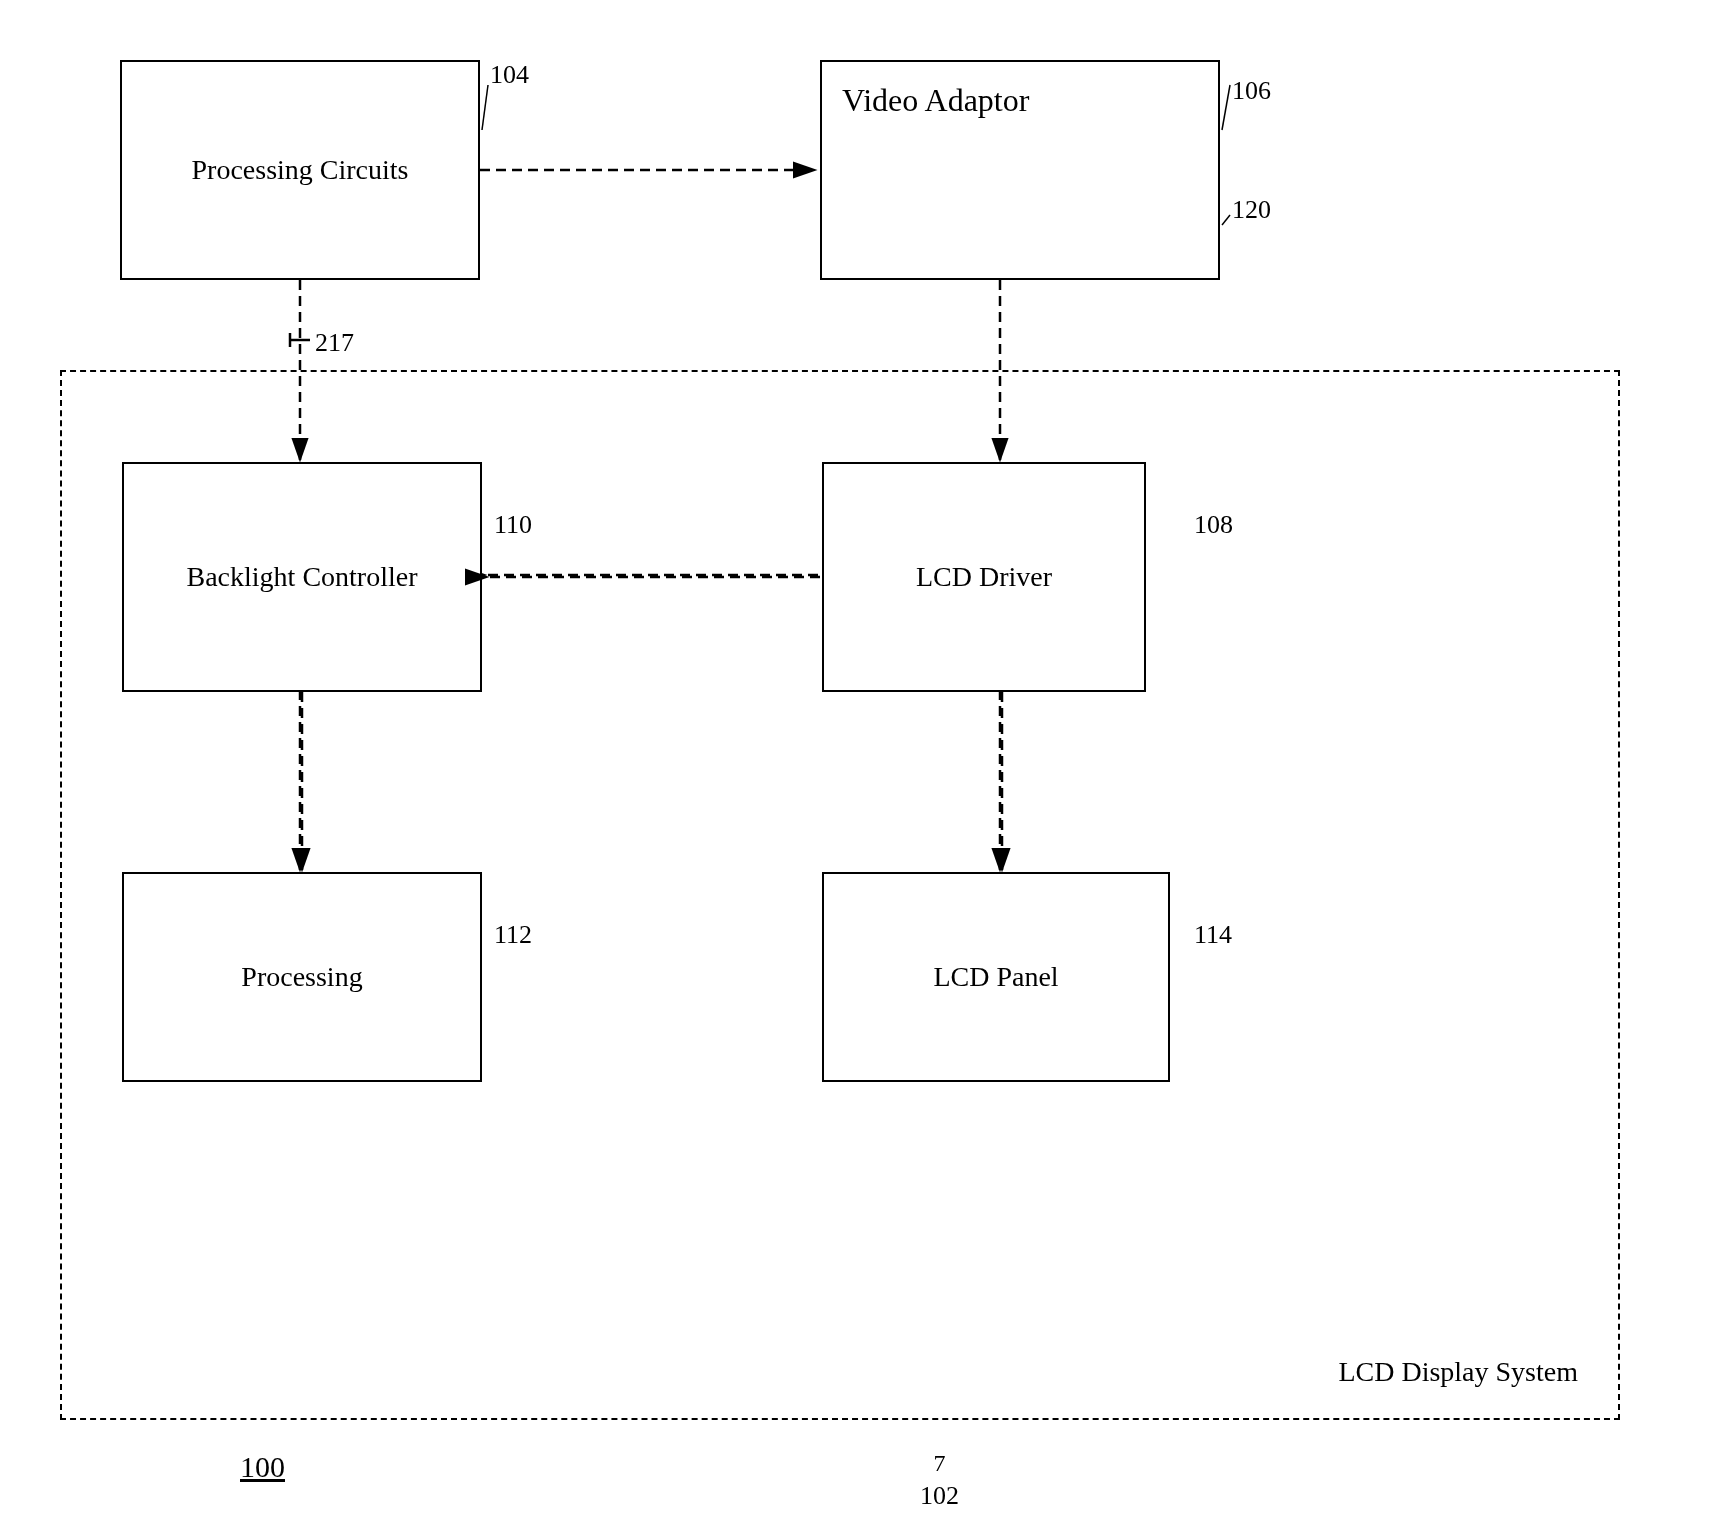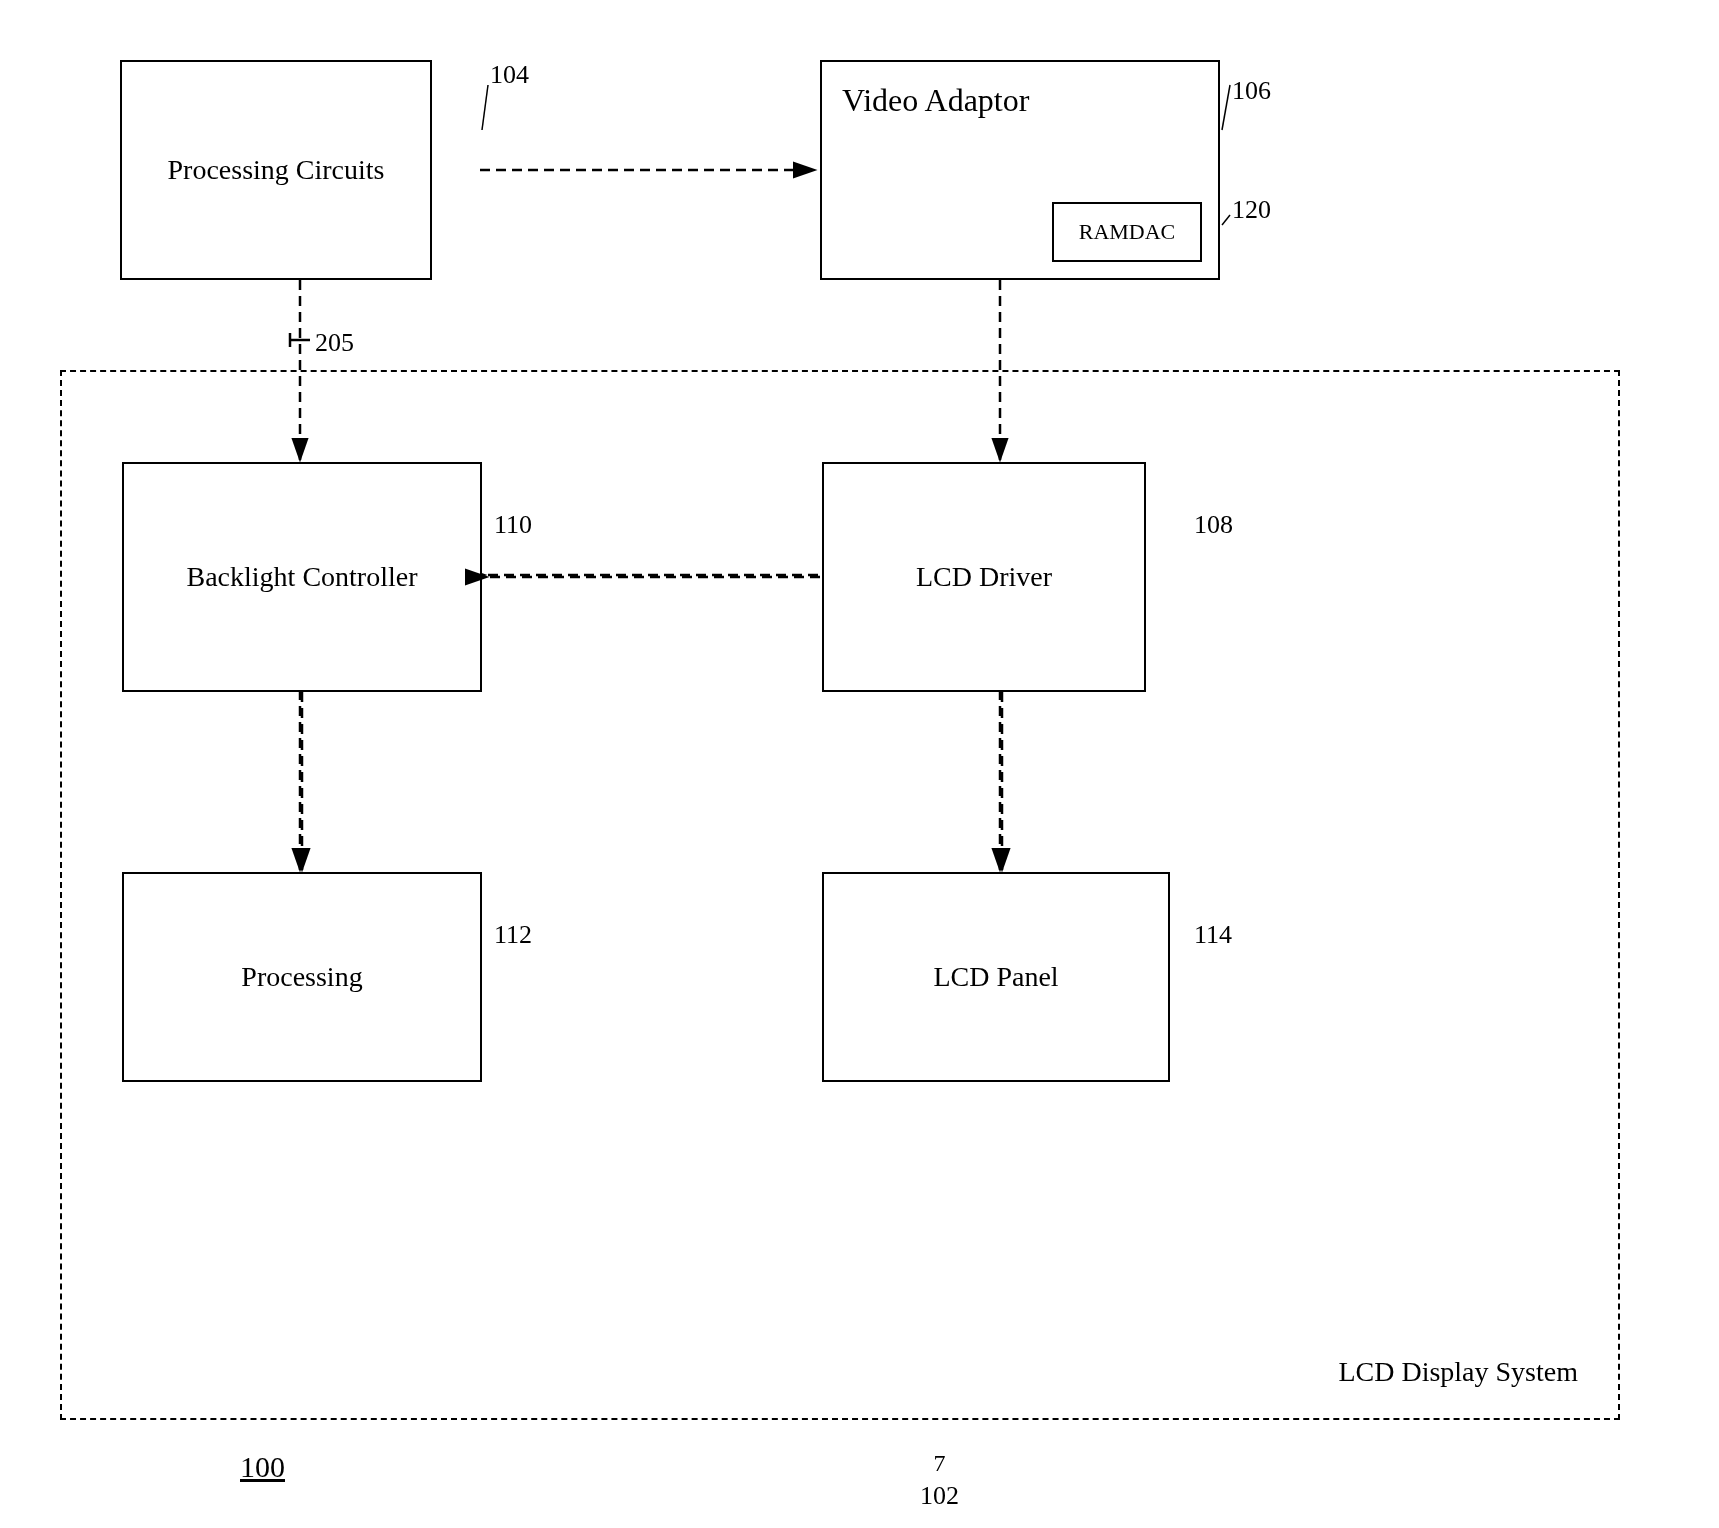--- a/index.html
+++ b/index.html
@@ -31,21 +31,21 @@
       text-align: center;
       font-size: 28px;
       font-weight: normal;
       line-height: 1.3;
     }
 
     
     #box-processing {
       left: 60px;
       top: 30px;
-      width: 312px;
+      width: 360px;
       height: 220px;
     }
 
     
     #box-video {
       left: 760px;
       top: 30px;
       width: 400px;
       height: 220px;
       flex-direction: column;
@@ -123,32 +123,27 @@
 
   <div class="box" id="box-processing">
     <span>Processing Circuits</span>
   </div>
 
   <div class="ref-label" style="left:430px; top:30px;">104</div>
 
   <div class="box" id="box-video" style="flex-direction:column; justify-content:flex-start; padding-top:18px; align-items:flex-start; padding-left:20px;">
     <span style="font-size:32px;">Video Adaptor</span>
 
-    <div style="position:relative; width:100%; flex:1;">
-      <div style="position:absolute; border:2px solid #000; background:#fff; width:150px; height:60px; bottom:16px; right:16px; display:flex; align-items:center; justify-content:center; font-size:22px;">
-        <span>RAMDAC</span>
-      </div>
-    </div>
   </div>
 
   <div class="ref-label" style="left:1172px; top:46px;">106</div>
 
   <div class="ref-label" style="left:1172px; top:165px;">120</div>
 
-  <div class="ref-label" style="left:255px; top:298px;">205</div>
+  <div class="ref-label" style="left:255px; top:298px;">217</div>
 
   <div id="lcd-display-system">
 
     <div class="box" style="left:60px; top:90px; width:360px; height:230px;">
       <span>Backlight Controller</span>
     </div>
 
     <div class="box" style="left:760px; top:90px; width:324px; height:230px;">
       <span>LCD Driver</span>
     </div>

